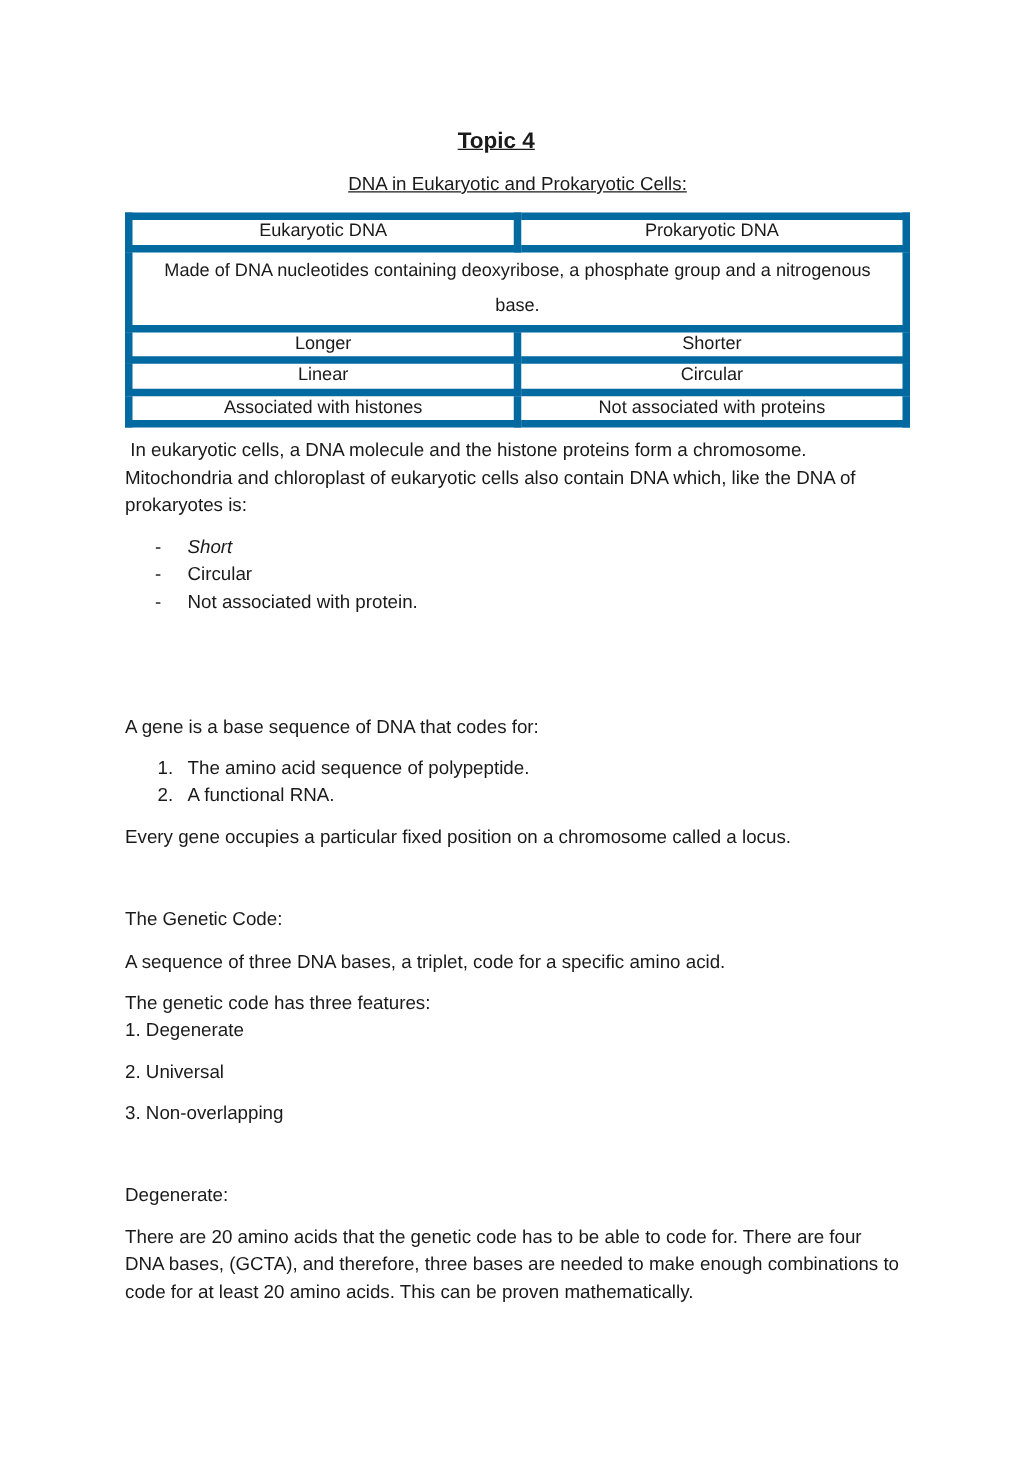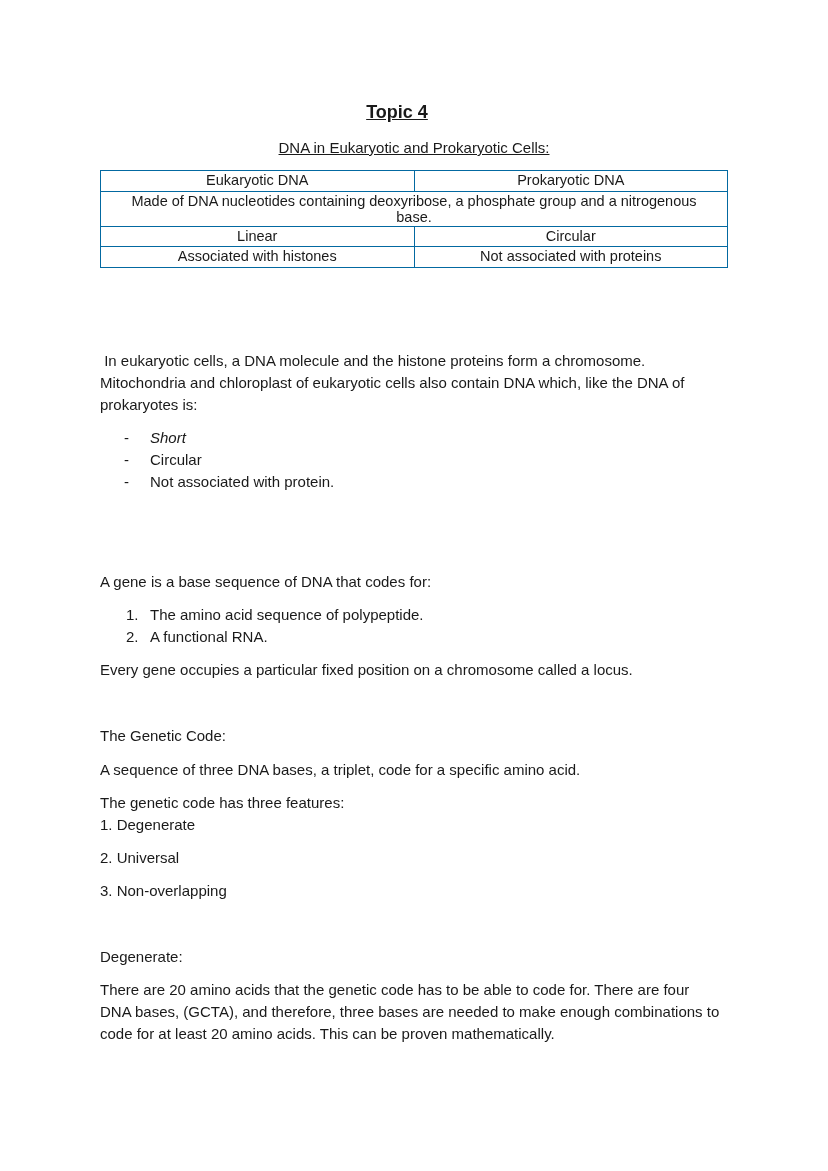--- a/index.html
+++ b/index.html
@@ -15,45 +15,49 @@
     }
     .subtitle {
       left: 0; width: 828px; top: 139px; text-align: center;
       font-size: 15px; text-decoration: underline;
     }
     table.cmp {
       position: absolute; left: 100px; top: 170px; width: 628px;
       border-collapse: collapse; font-size: 14.5px;
     }
     table.cmp td {
-      border: 1px solid #0369a1; text-align: center; padding: 0 4px;
+      border: 6px solid #0369a1; text-align: center; padding: 0 4px;
       line-height: 19.5px; height: 19px; vertical-align: middle;
     }
     table.cmp td.half { width: 50%; }
-    table.cmp td.wrap { white-space: normal; line-height: 16px; padding: 1px 12px; }
+    table.cmp td.wrap { white-space: normal; line-height: 28px; padding: 1px 12px; }
     .para { left: 100px; font-size: 15px; line-height: 22px; }
     .bullet-dash { left: 124px; }
     .bullet-text { left: 150px; }
     .num { left: 126px; }
     .numtext { left: 150px; }
   </style>
 </head>
 <body>
 
 <div class="abs title">Topic 4</div>
 <div class="abs subtitle">DNA in Eukaryotic and Prokaryotic Cells:</div>
 
 <table class="cmp">
   <tbody>
       <tr>
     <td class="half">Eukaryotic DNA</td>
     <td class="half">Prokaryotic DNA</td>
   </tr>
   <tr>
     <td colspan="2" class="wrap">Made of DNA nucleotides containing deoxyribose, a phosphate group and a nitrogenous base.</td>
+  </tr>
+  <tr>
+    <td>Longer</td>
+    <td>Shorter</td>
   </tr>
   <tr>
     <td>Linear</td>
     <td>Circular</td>
   </tr>
   <tr>
     <td>Associated with histones</td>
     <td>Not associated with proteins</td>
   </tr>
 </tbody>

